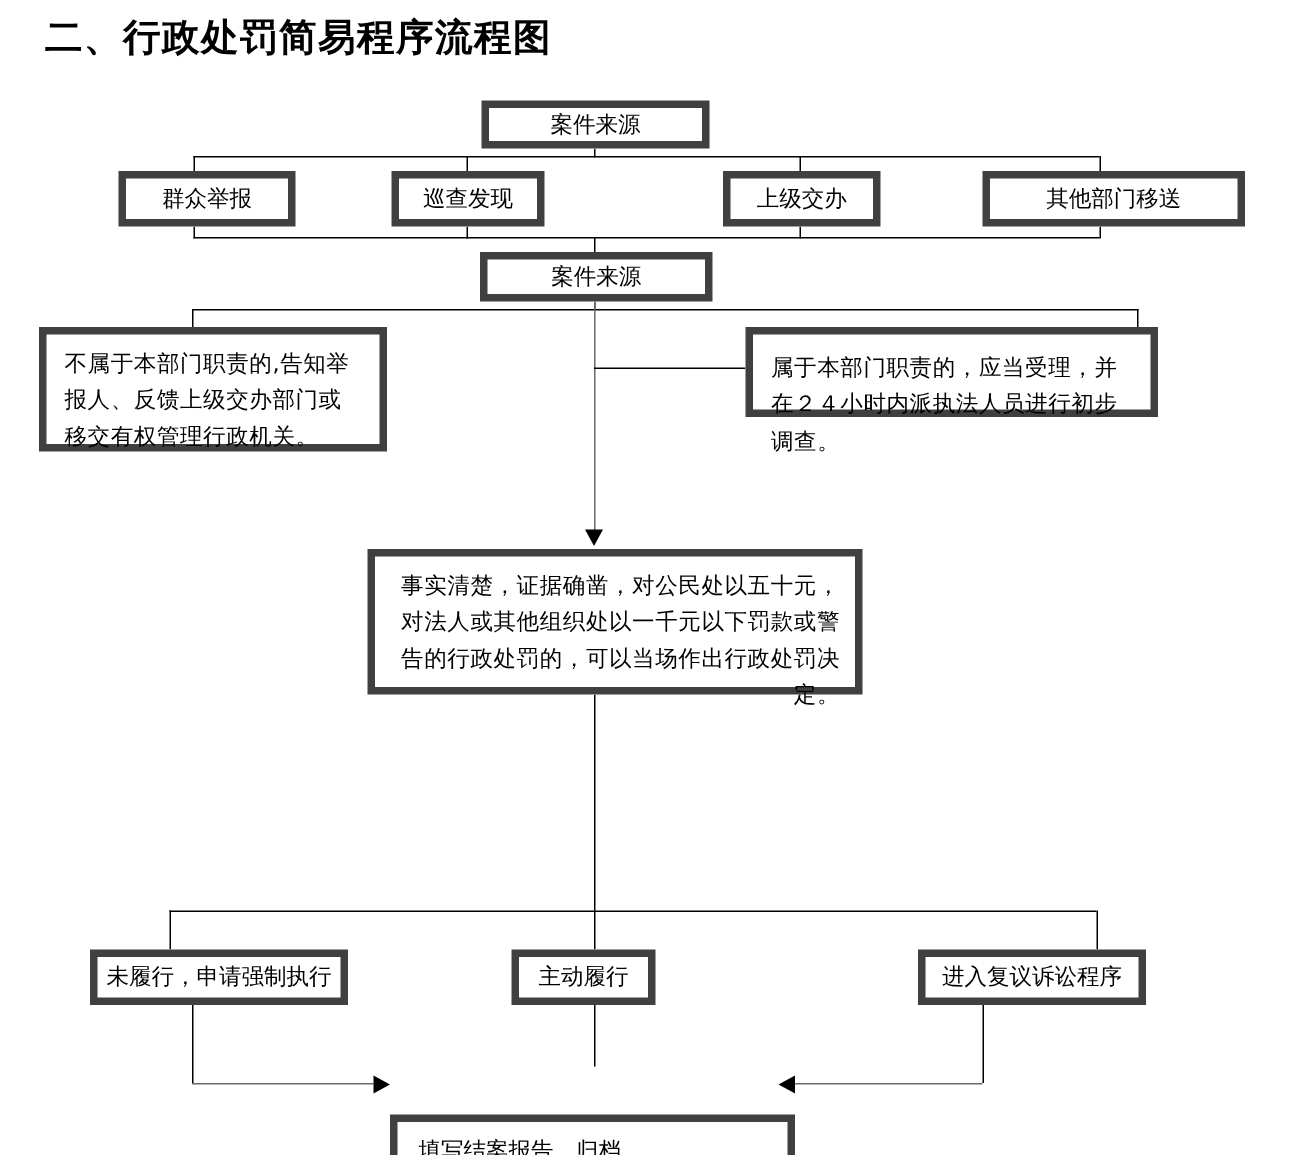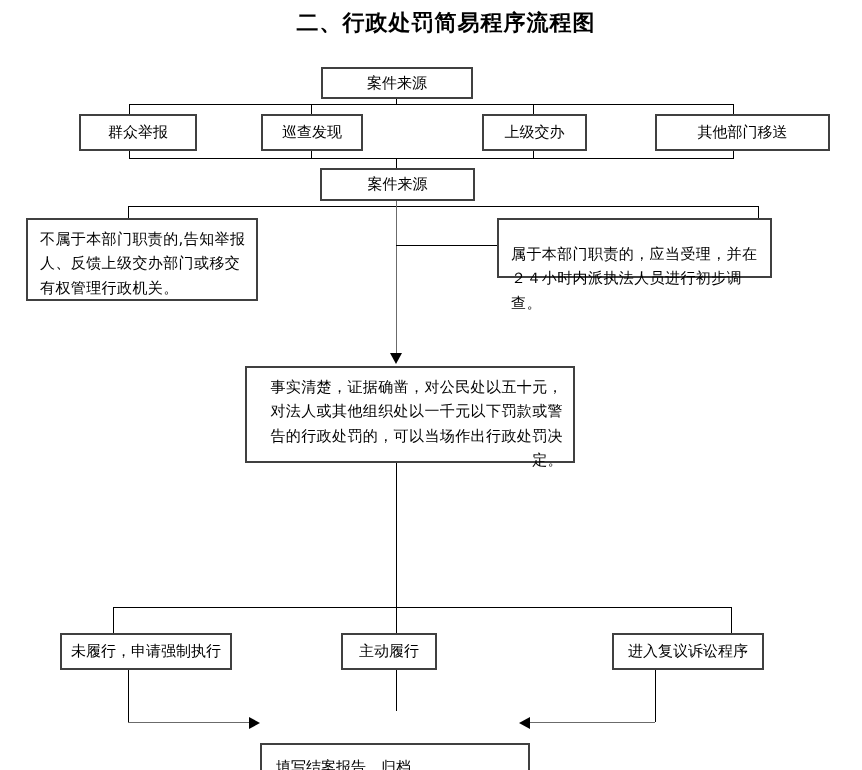--- a/index.html
+++ b/index.html
@@ -15,50 +15,49 @@
     width: 862px;
     height: 770px;
     background: #ffffff;
     overflow: hidden;
   }
   .title {
     position: absolute;
     left: 0;
     top: 8px;
     width: 862px;
-    text-align: center;
-    font-size: 22px;
+    font-size: 25px;
     font-weight: bold;
     letter-spacing: 1px;
     color: #000000;
     padding-left: 30px;
     box-sizing: border-box;
   }
   .box {
     position: absolute;
-    border: 2px solid #404040;
+    border: 5px solid #404040;
     background: #ffffff;
     box-sizing: border-box;
     color: #000000;
     font-size: 15px;
     display: flex;
     align-items: center;
     justify-content: center;
     text-align: center;
     z-index: 5;
   }
   .box.para {
     display: block;
     text-align: left;
     line-height: 1.62;
     padding: 7px 10px 4px 12px;
     letter-spacing: 0.4px;
   }
   .box.para.tight {
-    padding-top: 22px;
+    padding-top: 10px;
   }
   .box.leftalign {
     display: flex;
     justify-content: flex-start;
     padding-left: 14px;
     text-align: right;
     margin-top: 32px;
   }
   .line {
     position: absolute;

